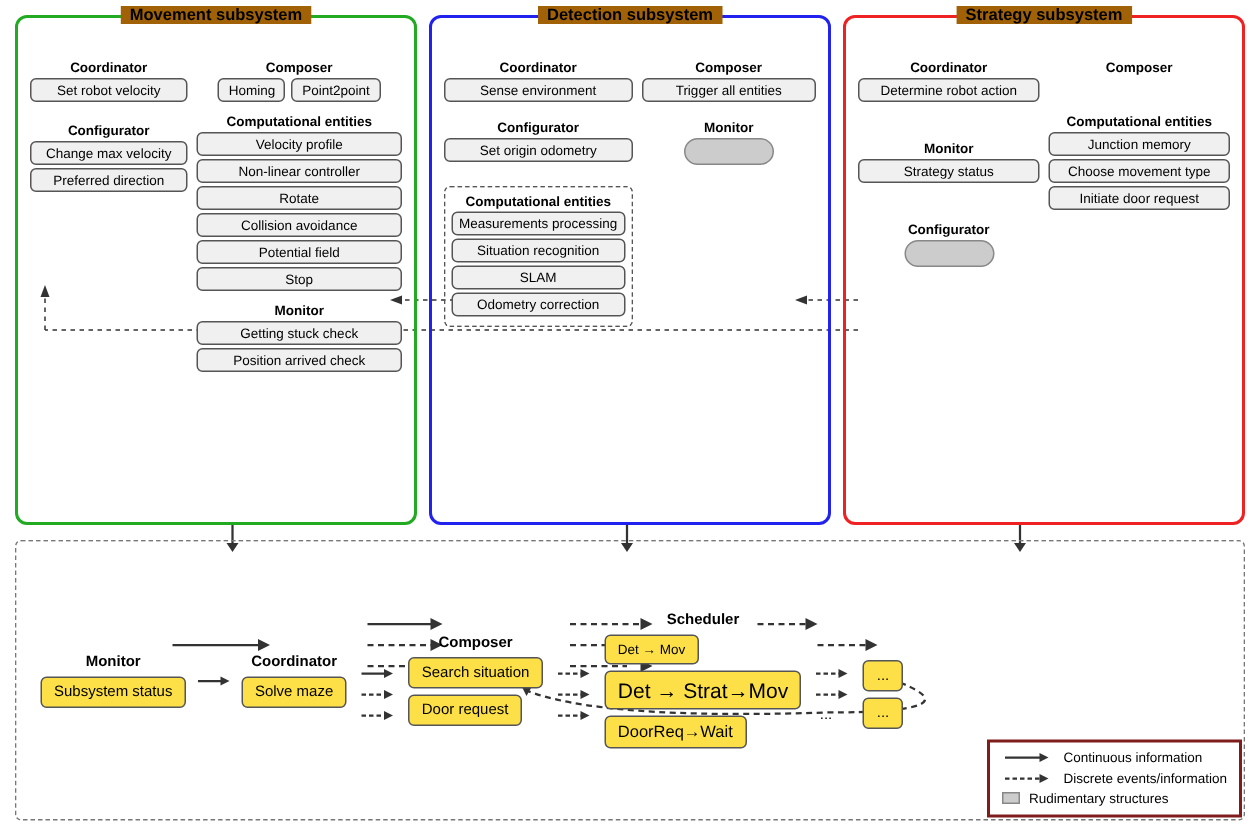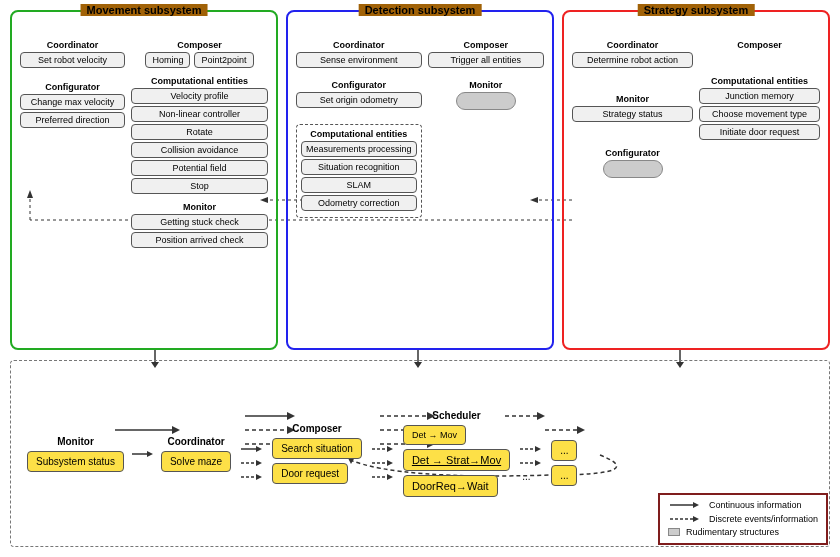--- a/index.html
+++ b/index.html
@@ -405,21 +405,21 @@
         </svg>
         <svg width="25" height="12">
           <line x1="2" y1="6" x2="20" y2="6" stroke="#333" stroke-width="1.5" stroke-dasharray="3,2"></line>
           <polygon points="17,3 23,6 17,9" fill="#333"></polygon>
         </svg>
       </div>
 
       <div style="display:flex; flex-direction:column; align-items:flex-start; gap:0; flex-shrink:0;">
         <div class="group-label" style="align-self:center; margin-bottom:4px;">Scheduler</div>
         <div class="bottom-box" style="margin-bottom:4px; font-size:9px;">Det → Mov</div>
-        <div class="bottom-box" style="margin-bottom:4px; font-size:11px;text-decoration:underline;">Det → Strat→Mov</div>
+        <div class="bottom-box" style="margin-bottom:4px; font-size:14px;">Det → Strat→Mov</div>
         <div class="bottom-box" style="font-size:11px;">DoorReq→Wait</div>
       </div>
 
       <div style="display:flex; flex-direction:column; gap:2px; flex-shrink:0; margin: 18px 2px 0 2px;">
         <svg width="25" height="12">
           <line x1="2" y1="6" x2="20" y2="6" stroke="#333" stroke-width="1.5" stroke-dasharray="3,2"></line>
           <polygon points="17,3 23,6 17,9" fill="#333"></polygon>
         </svg>
         <svg width="25" height="12">
           <line x1="2" y1="6" x2="20" y2="6" stroke="#333" stroke-width="1.5" stroke-dasharray="3,2"></line>

